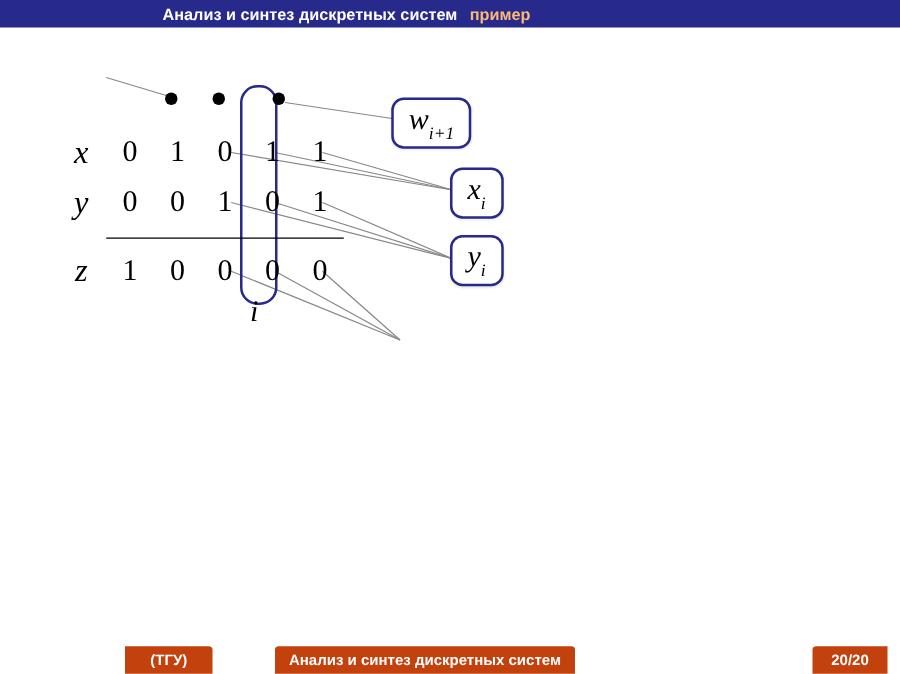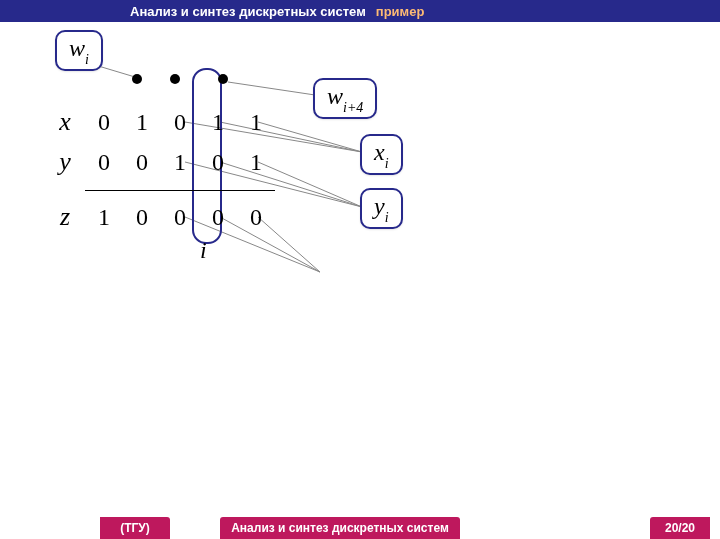--- a/index.html
+++ b/index.html
@@ -31,21 +31,21 @@
     position: absolute;
     bottom: 0; left: 0; right: 0;
     height: 22px;
     background: #fff;
     font-family: Arial, sans-serif;
     font-size: 12px;
   }
   .footer-left, .footer-center, .footer-right {
     position: absolute;
     height: 22px;
-    background: #be185d;
+    background: #c2410c;
     color: #fff;
     font-weight: bold;
     display: flex;
     align-items: center;
     justify-content: center;
     border-radius: 3px 3px 0 0;
   }
   .footer-left { left: 100px; width: 70px; border-radius: 0 3px 0 0;}
   .footer-center { left: 220px; width: 240px; border-radius: 3px 3px 0 0;}
   .footer-right { right: 10px; width: 60px; border-radius: 3px 0 0 0;}
@@ -169,25 +169,22 @@
 
     <line x1="315" y1="73" x2="228" y2="60" stroke="#888" stroke-width="1"></line>
   </svg>
 
   <div class="col-oval" style="left:192px; top:46px; width:30px; height:176px;"></div>
 
   <div class="dot" style="left:132px; top:52px;"></div>
   <div class="dot" style="left:170px; top:52px;"></div>
   <div class="dot" style="left:218px; top:52px;"></div>
 
-  <div class="bubble" style="left:55px; top:8px;">
-    <span>w</span><sub>i</sub>
-  </div>
   <div class="bubble" style="left:313px; top:56px;">
-    <span>w</span><sub>i+4</sub>
+    <span>w</span><sub>i+1</sub>
   </div>
   <div class="bubble" style="left:360px; top:112px;">
     <span>x</span><sub>i</sub>
   </div>
   <div class="bubble" style="left:360px; top:166px;">
     <span>y</span><sub>i</sub>
   </div>
 
   <div class="row row-x">
     <span class="rowlabel">x</span>

